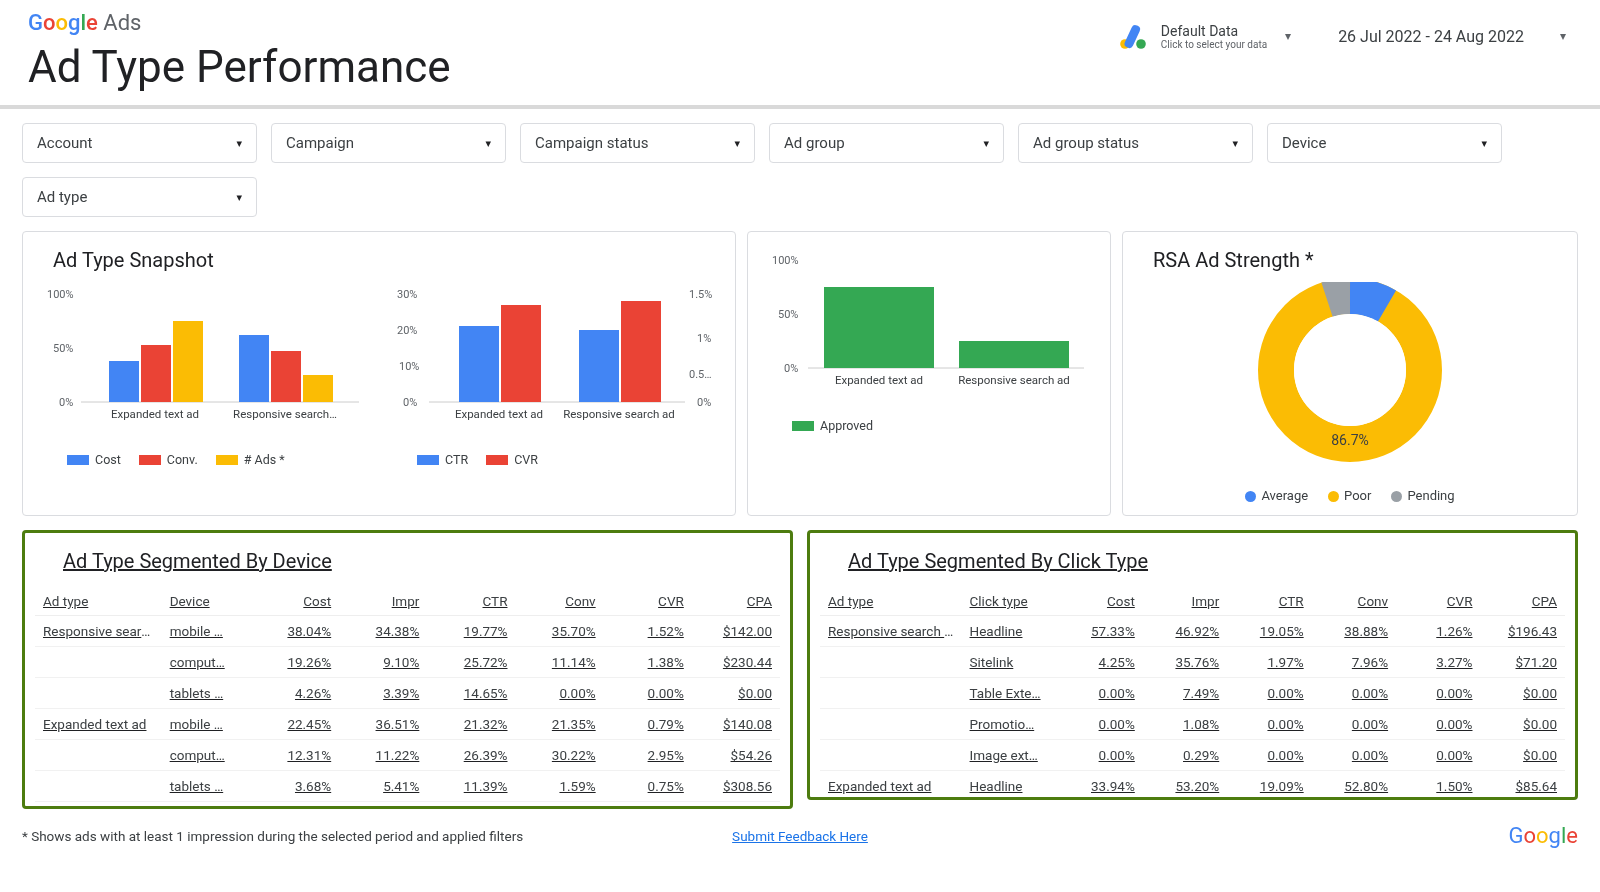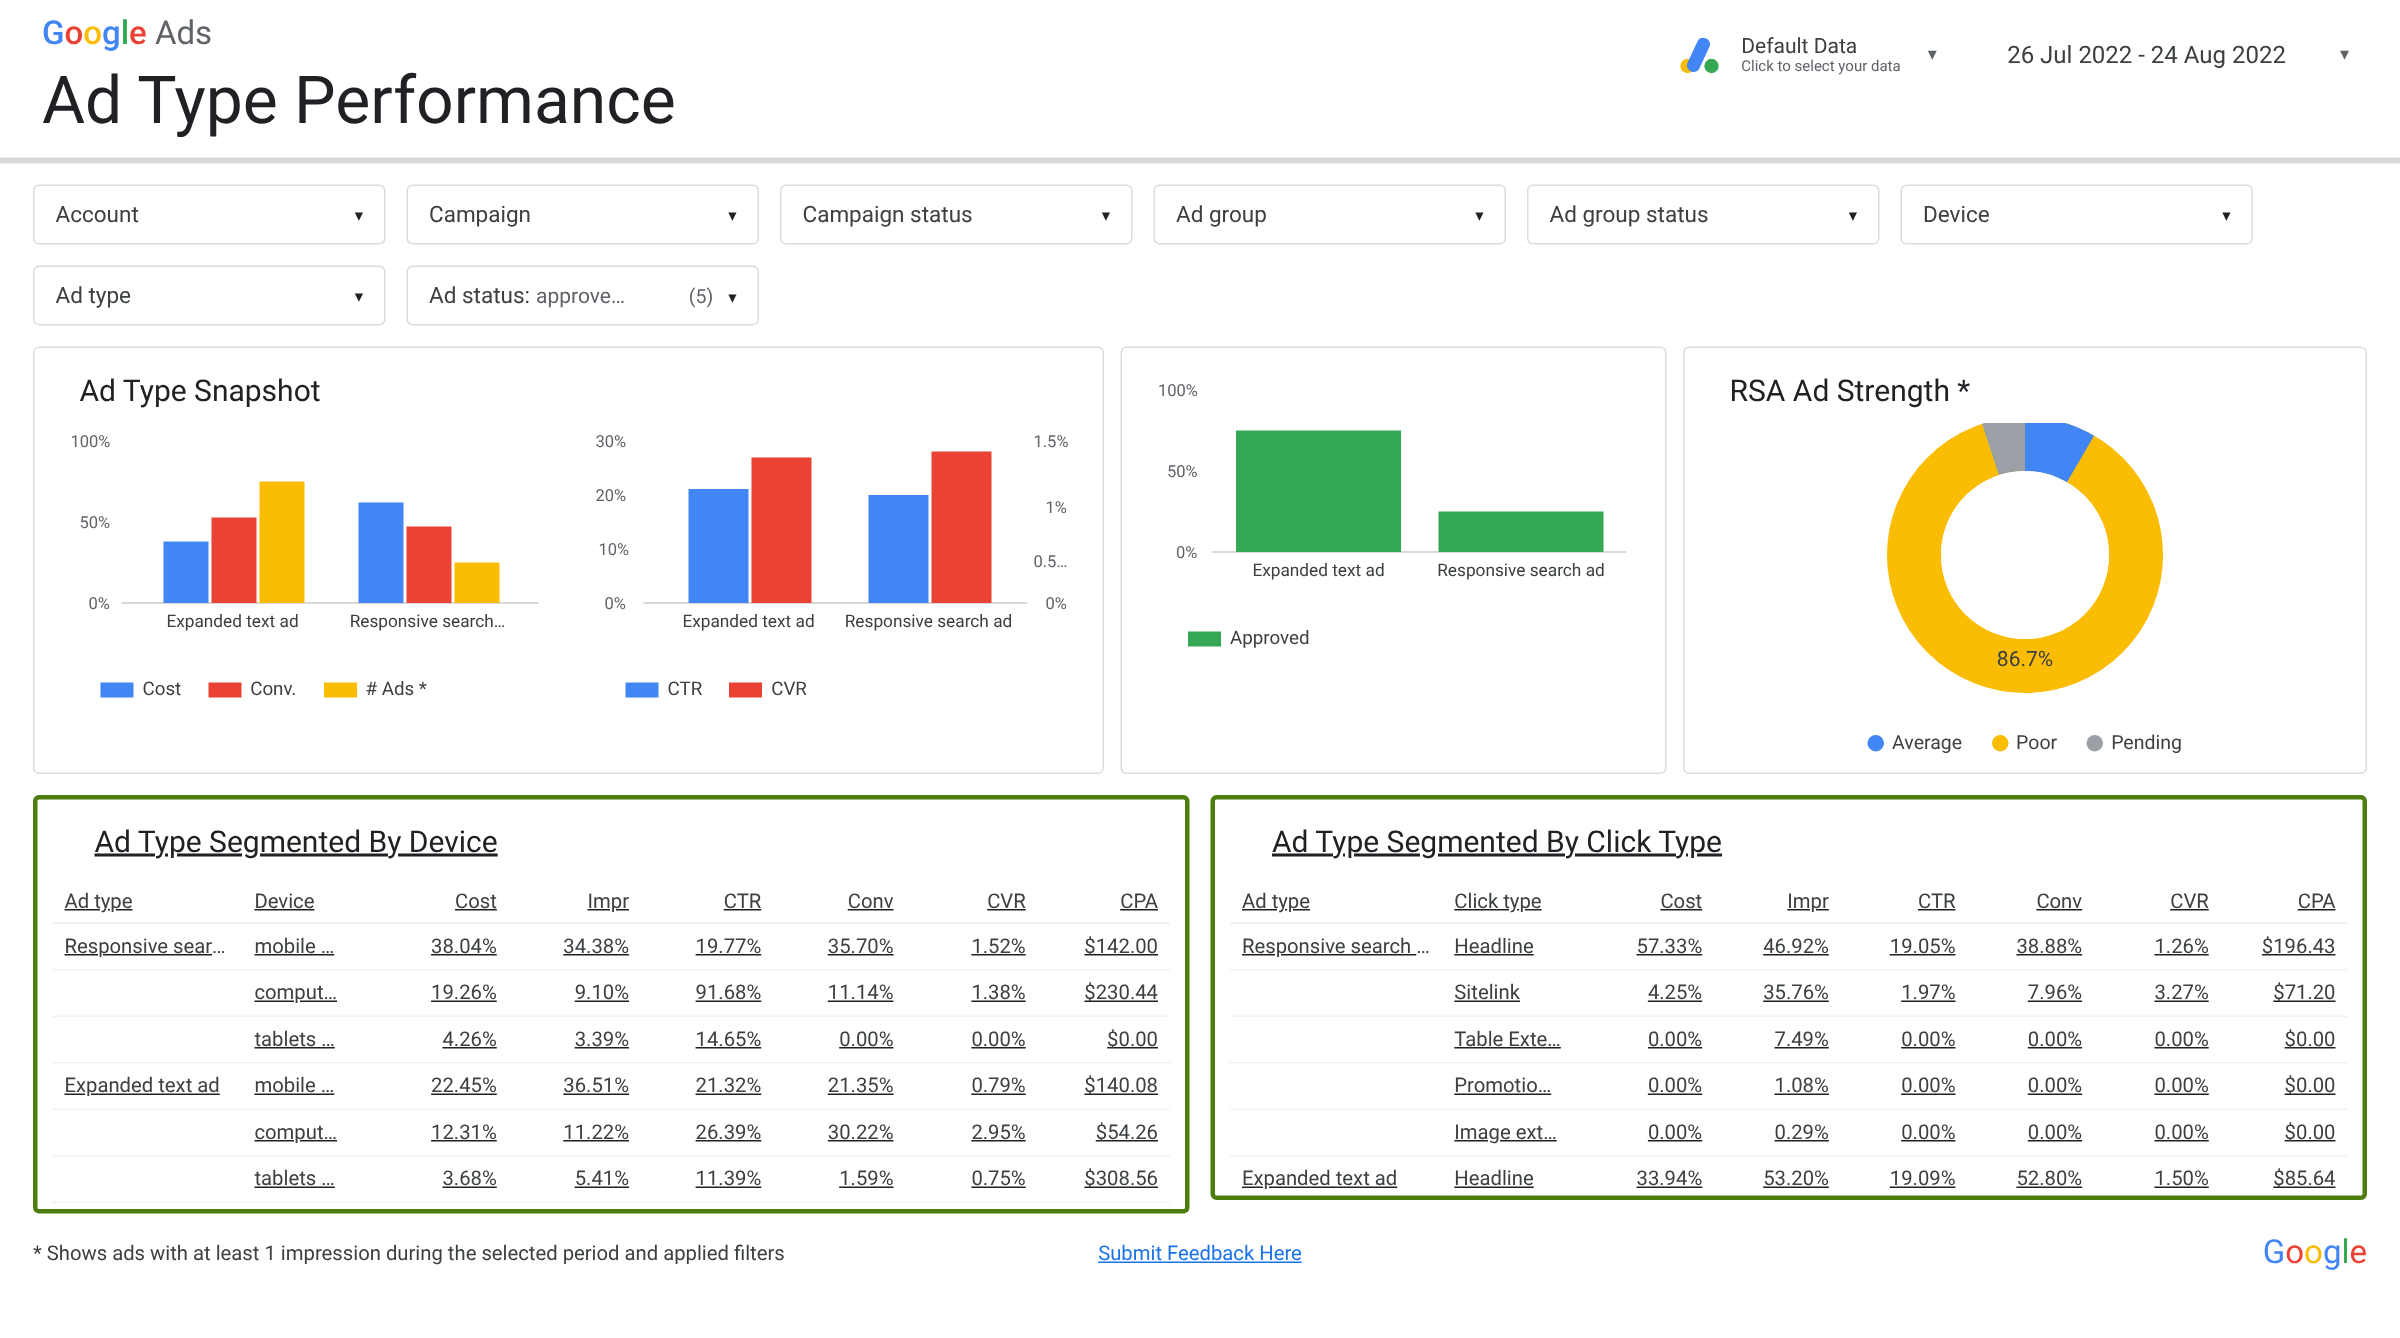--- a/index.html
+++ b/index.html
@@ -101,24 +101,20 @@
       <span class="caret">▾</span>
     </div>
   <div class="filter">
       <span>Device</span>
       <span class="caret">▾</span>
     </div>
   <div class="filter">
       <span>Ad type</span>
       <span class="caret">▾</span>
     </div>
-  <div class="filter">
-    <span><span>Ad status:</span><span class="fval">approve…</span></span>
-    <span><span class="fcount">(5)</span><span class="caret">▾</span></span>
-  </div>
 </div>
 
 <div class="cards-row">
   <div class="card snapshot">
     <div class="card-title">Ad Type Snapshot</div>
     <div class="snapshot-charts">
 
       <div>
         <svg class="chart-svg" viewBox="0 0 330 160">
           <text x="8" y="16" class="axis-text">100%</text>
@@ -262,21 +258,21 @@
             <td>19.77%</td>
             <td>35.70%</td>
             <td>1.52%</td>
             <td>$142.00</td>
           </tr>
           <tr>
             <td class="left"></td>
             <td class="left">comput…</td>
             <td>19.26%</td>
             <td>9.10%</td>
-            <td>91.68%</td>
+            <td>25.72%</td>
             <td>11.14%</td>
             <td>1.38%</td>
             <td>$230.44</td>
           </tr>
           <tr>
             <td class="left"></td>
             <td class="left">tablets …</td>
             <td>4.26%</td>
             <td>3.39%</td>
             <td>14.65%</td>

